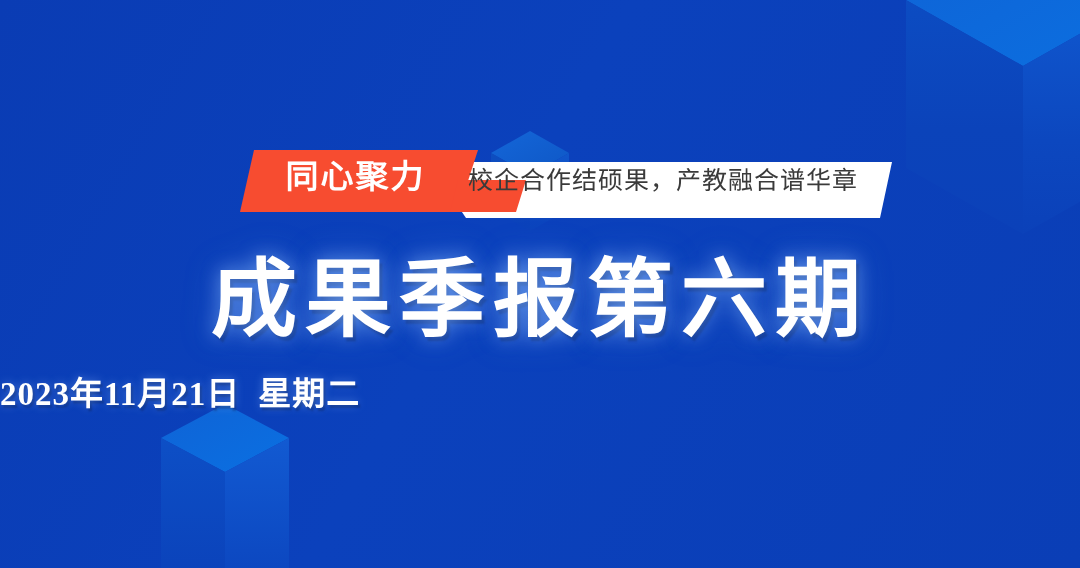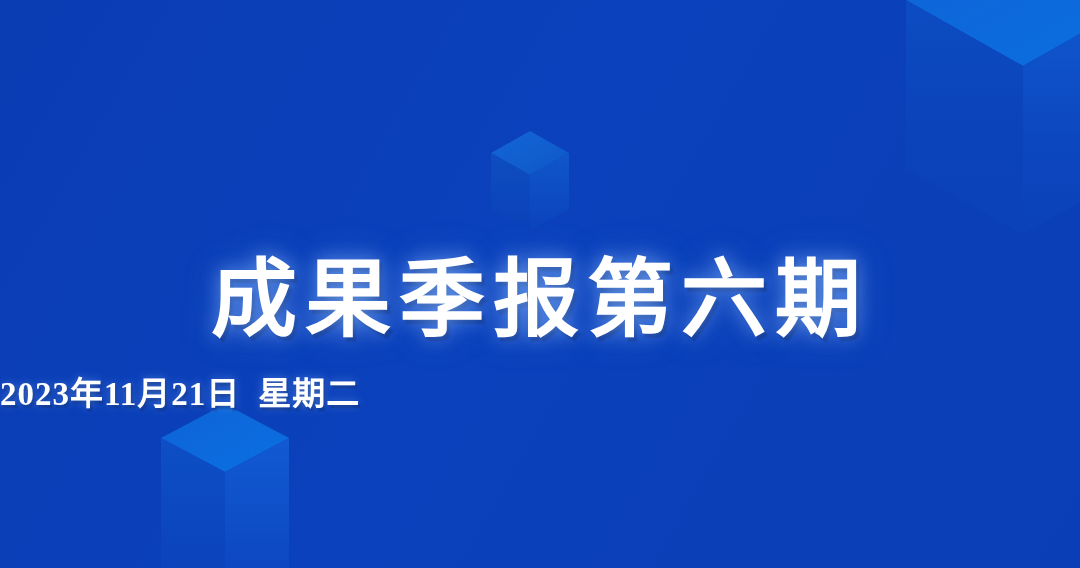--- a/index.html
+++ b/index.html
@@ -191,20 +191,32 @@
           <stop offset="70%" stop-color="#0c47c0"></stop>
           <stop offset="100%" stop-color="#0b41b9"></stop>
         </linearGradient>
       </defs>
       <polygon points="65,2 129,36 65,70 1,36" fill="url(#blTop)"></polygon>
       <polygon points="1,36 65,70 65,228 1,194" fill="url(#blL)"></polygon>
       <polygon points="129,36 129,194 65,228 65,70" fill="url(#blR)"></polygon>
     </svg>
   </div>
 
+  <div class="banner">
+    <svg viewBox="0 0 680 90" width="680" height="90" aria-hidden="true">
+
+      <polygon points="198,22 662,22 650,78 236,78" fill="#ffffff"></polygon>
+
+      <polygon points="24,10 248,10 228,72 10,72" fill="#f74c30"></polygon>
+
+      <polygon points="228,40 296,40 286,72 220,72" fill="#f74c30"></polygon>
+    </svg>
+    <div class="banner-badge-text">同心聚力</div>
+    <div class="banner-slogan-text">校企合作结硕果，产教融合谱华章</div>
+  </div>
 
   <div class="main-title">成果季报第六期</div>
 
   <div class="date-line">
     <span>2023年11月21日</span><span class="date-gap"></span><span>星期二</span>
   </div>
 
 </div>
 
 </body></html>

